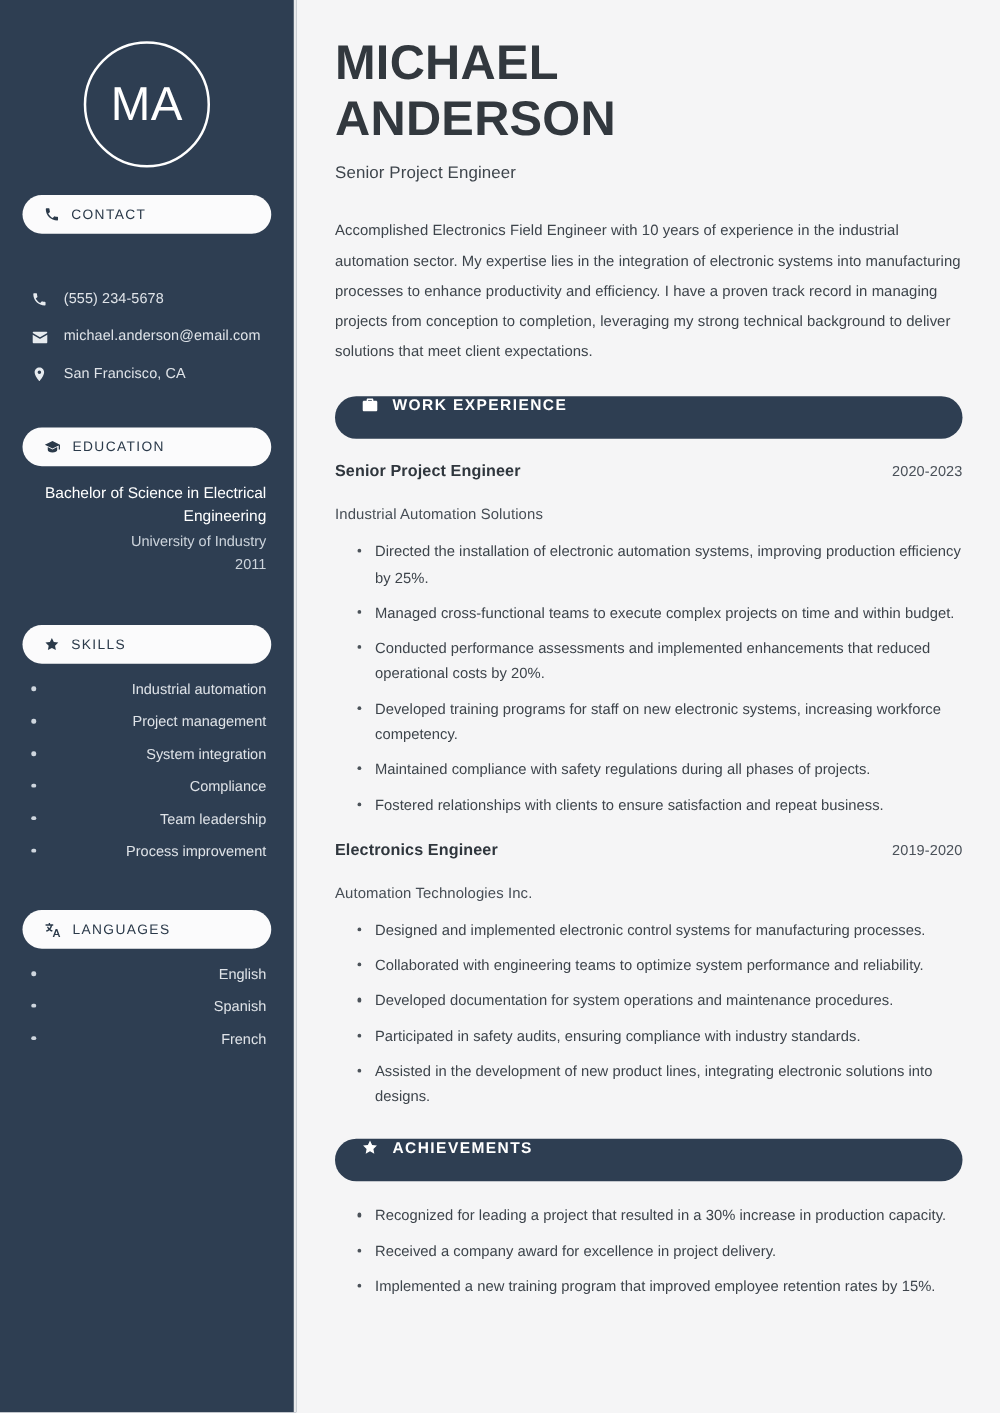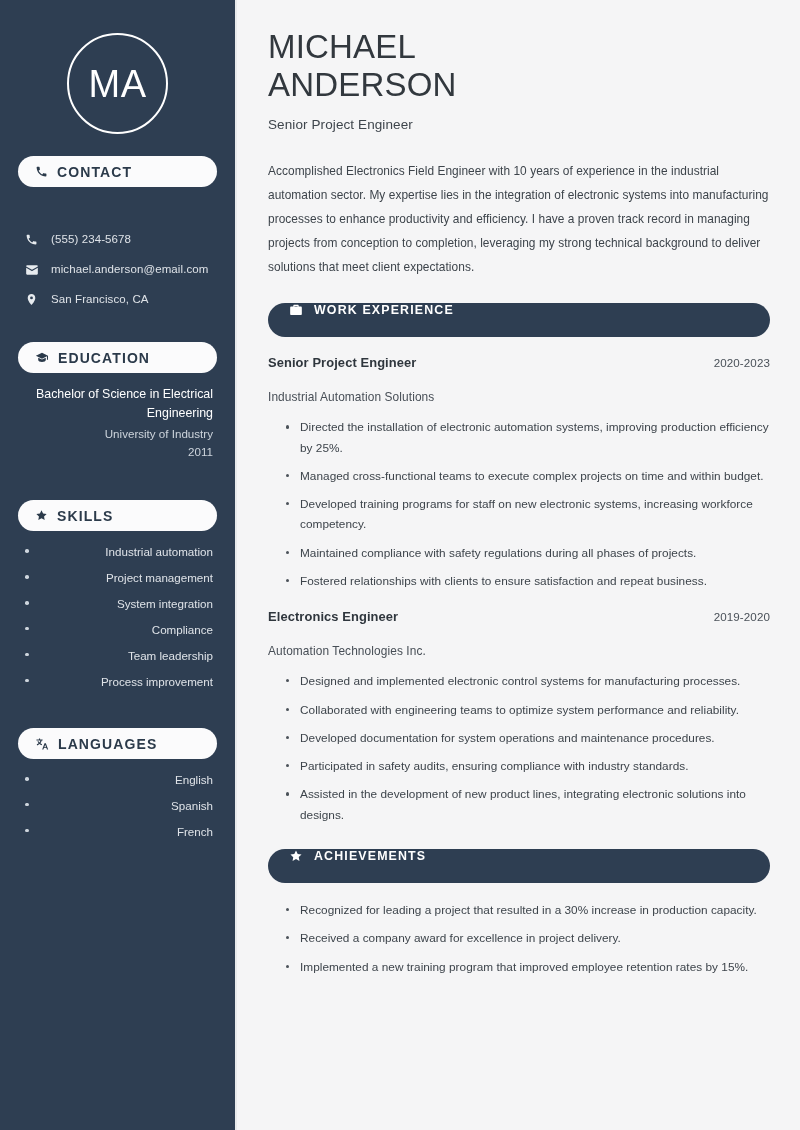--- a/index.html
+++ b/index.html
@@ -64,22 +64,22 @@
     background: #fbfbfc;
     border-radius: 999px;
     height: 31px;
     display: flex;
     align-items: center;
     gap: 9px;
     padding: 0 17px;
     margin-bottom: 12px;
   }
   .pill .pill-label {
-    font-size: 14px;
-    font-weight: 700;
+    font-size: 11px;
+    font-weight: 400;
     letter-spacing: 1.1px;
     color: #2b3a4a;
     text-transform: uppercase;
   }
   .pill .icon svg { display: block; }
 
   .sidebar-block { margin-bottom: 18px; }
 
   .contact-list { padding: 0 6px; margin-top: 40px; }
   .contact-row {
@@ -135,22 +135,22 @@
   .block-gap-md { height: 20px; }
 
   
   .main {
     flex: 1 1 auto;
     background: #f5f5f6;
     padding: 28px 30px 0 31px;
   }
 
   .name {
-    font-size: 33px;
-    font-weight: 400;
+    font-size: 39px;
+    font-weight: 700;
     color: #32383e;
     line-height: 1.16;
     letter-spacing: 0.2px;
     text-transform: uppercase;
   }
   .title-sub {
     font-size: 13.5px;
     color: #3e454c;
     margin-top: 12px;
     letter-spacing: 0.1px;
@@ -371,20 +371,21 @@
 
     <section class="job">
       <div class="job-head">
         <span class="job-role">Senior Project Engineer</span>
         <span class="job-dates">2020-2023</span>
       </div>
       <div class="job-company">Industrial Automation Solutions</div>
       <ul class="bullets">
         <li>Directed the installation of electronic automation systems, improving production efficiency by 25%.</li>
         <li>Managed cross-functional teams to execute complex projects on time and within budget.</li>
+        <li>Conducted performance assessments and implemented enhancements that reduced operational costs by 20%.</li>
         <li>Developed training programs for staff on new electronic systems, increasing workforce competency.</li>
         <li>Maintained compliance with safety regulations during all phases of projects.</li>
         <li>Fostered relationships with clients to ensure satisfaction and repeat business.</li>
       </ul>
     </section>
 
     <section class="job">
       <div class="job-head">
         <span class="job-role">Electronics Engineer</span>
         <span class="job-dates">2019-2020</span>

